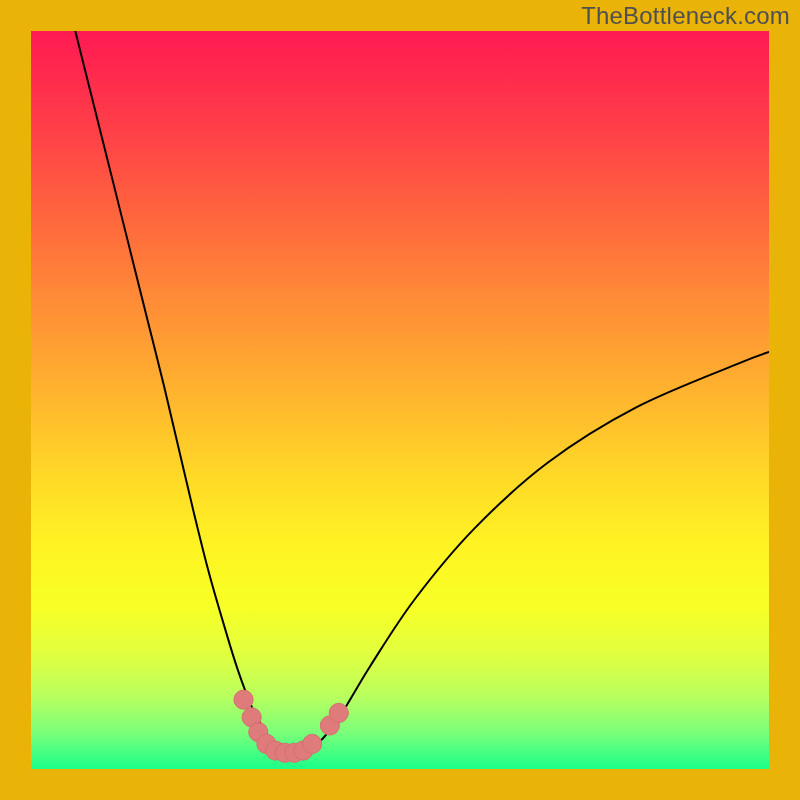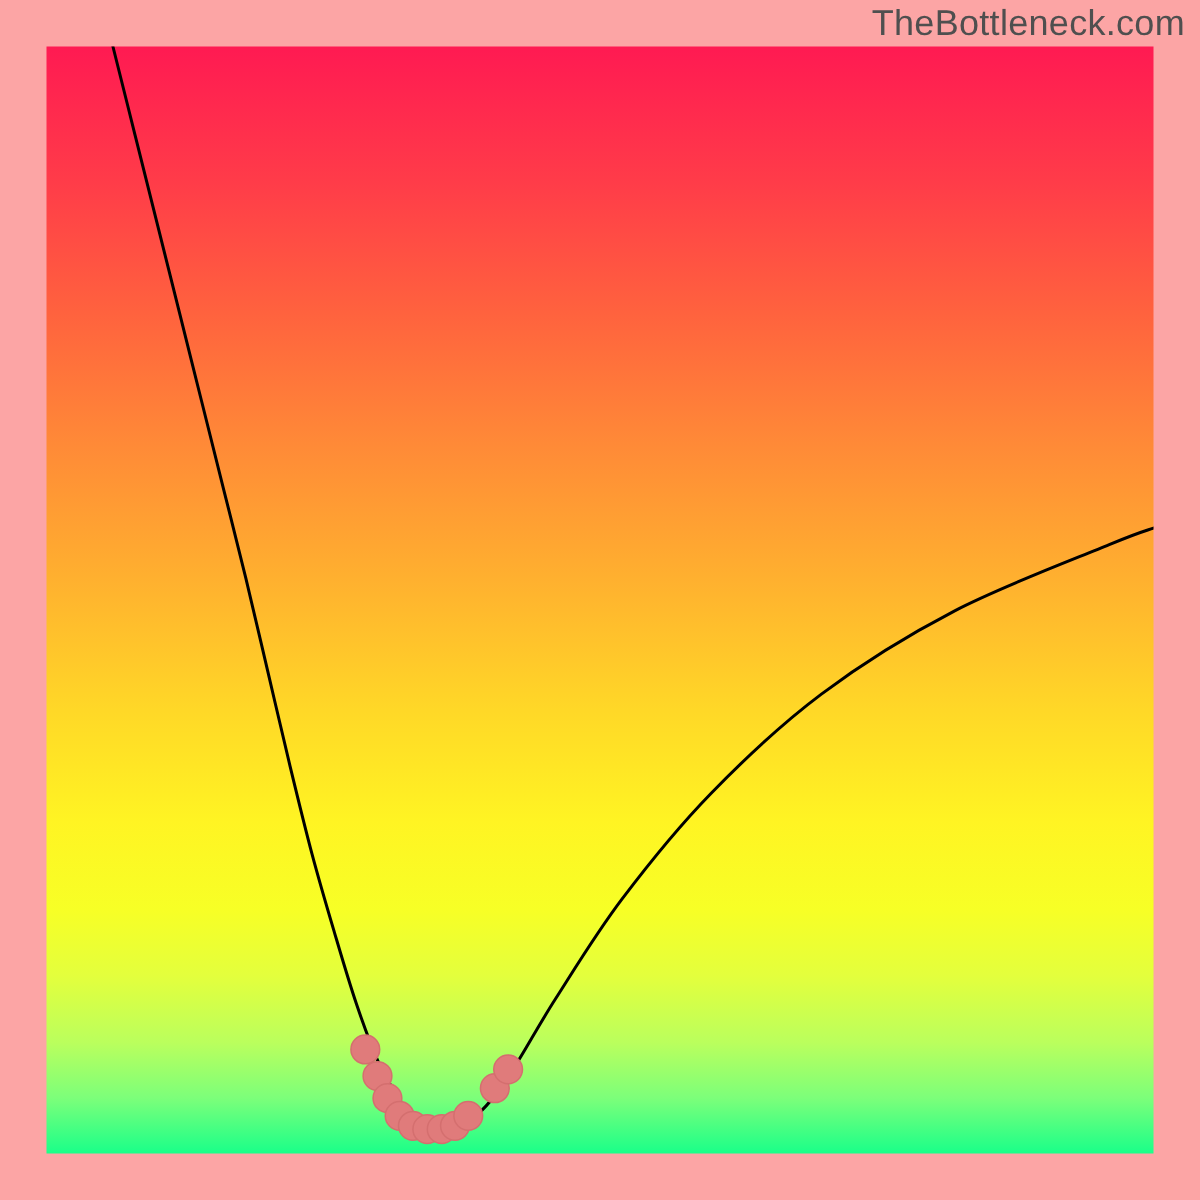--- a/index.html
+++ b/index.html
@@ -7,21 +7,21 @@
     padding: 0;
     width: 800px;
     height: 800px;
     overflow: hidden;
     font-family: Arial, Helvetica, sans-serif;
   }
   .stage {
     position: relative;
     width: 800px;
     height: 800px;
-    background: #fca5a5;
+    background: #eab308;
   }
   .watermark {
     position: absolute;
     top: 2px;
     right: 10px;
     color: #4f4f4f;
     font-size: 24px;
     font-weight: 400;
     letter-spacing: 0.2px;
     z-index: 4;

